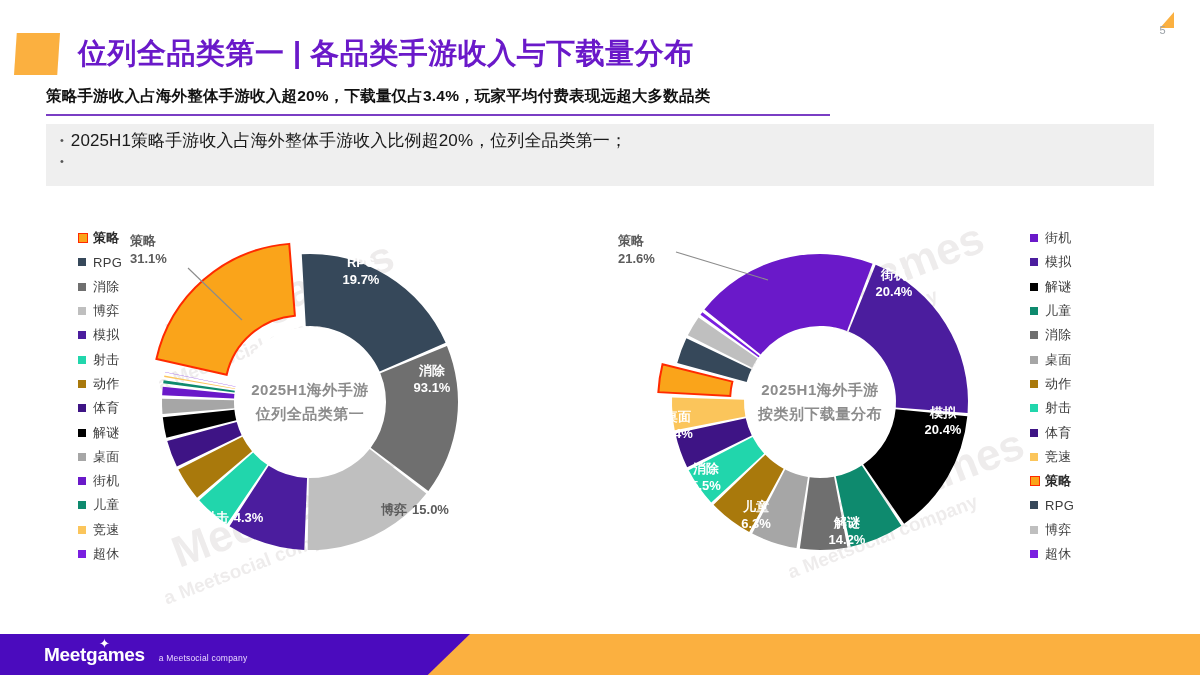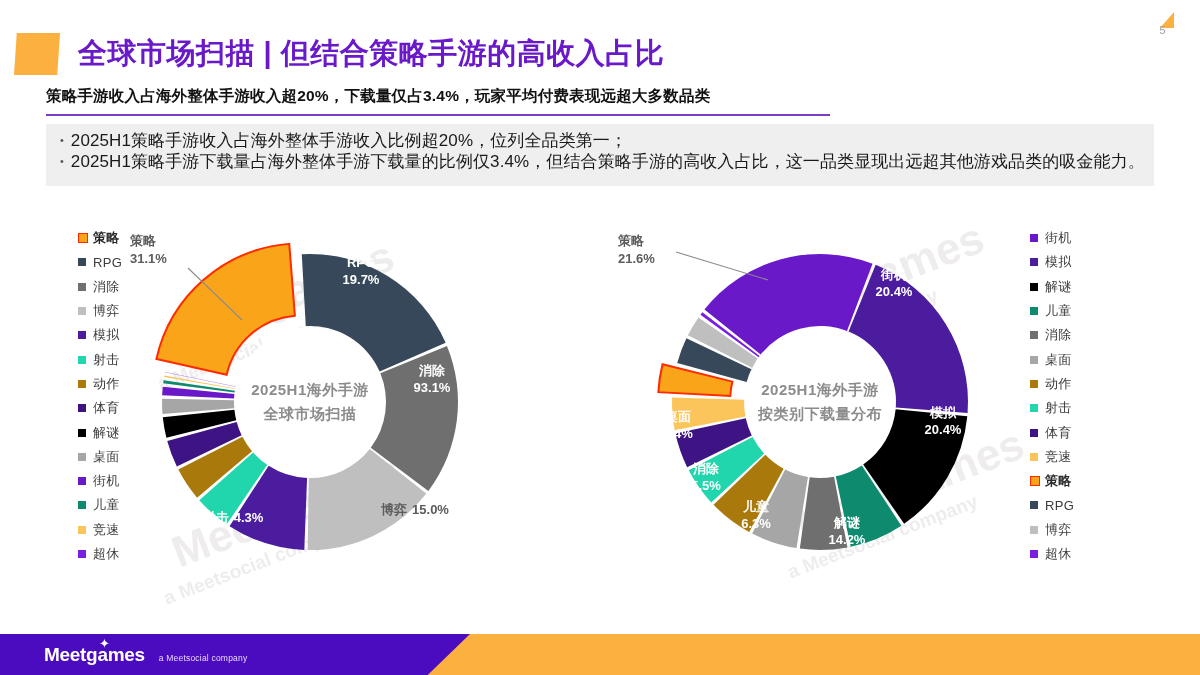--- a/index.html
+++ b/index.html
@@ -80,36 +80,35 @@
 
 <div class="slide">
 
   <svg class="corner-mark" viewBox="0 0 26 26">
     <path d="M20 4 L20 20 L6 20 Z" fill="#FBB040"></path>
   </svg>
   <div class="pagenum">5</div>
 
   <div class="title-row">
     <div class="title-accent"></div>
-    <div class="title-text">全球市场扫描 | 但结合策略手游的高收入占比</div>
+    <div class="title-text">位列全品类第一 | 各品类手游收入与下载量分布</div>
   </div>
 
   <div class="subtitle-wrap">
     <div class="subtitle">策略手游收入占海外整体手游收入超20%，下载量仅占3.4%，玩家平均付费表现远超大多数品类</div>
     <div class="subtitle-rule"></div>
   </div>
 
   <div class="bullets">
     <div class="bullet">
       <span class="dot">•</span>
       <span class="txt">2025H1策略手游收入占海外整体手游收入比例超20%，位列全品类第一；</span>
     </div>
     <div class="bullet">
       <span class="dot">•</span>
-      <span class="txt">2025H1策略手游下载量占海外整体手游下载量的比例仅3.4%，但结合策略手游的高收入占比，这一品类显现出远超其他游戏品类的吸金能力。</span>
     </div>
   </div>
 
   <div class="charts">
 
     <div class="chart-block chart-left">
       <div class="legend legend-left" id="legend-0">
           <div class="legend-item">
             <span class="sw outlined" style="background: rgb(250, 164, 26);"></span>
             <span class="legend-label" style="font-weight: bold; color: rgb(43, 43, 43);">策略</span>
@@ -183,21 +182,21 @@
             <path d="M46.83161805150394 256.5769467319373 A148 148 0 0 1 37.238688171332626 231.02829544007784 L106.69013716906271 212.0415571178778 A76 76 0 0 0 111.61623629671824 225.16113480829213 Z" fill="#3E1485"></path>
             <path d="M36.38998564465061 227.77937641793577 A148 148 0 0 1 32.79196890921477 207.29037548179943 L104.40668673716435 199.8518144365997 A76 76 0 0 0 106.25431695265841 210.37319329569675 Z" fill="#000000"></path>
             <path d="M32.482961035032844 203.94668217574912 A148 148 0 0 1 32.03635600172697 188.71974776086896 L104.01866929818412 190.31554614747324 A76 76 0 0 0 104.24800701798983 198.1347827388982 Z" fill="#A6A6A6"></path>
             <path d="M32.14886064102376 185.36369151918157 A148 148 0 0 1 32.797315225452934 176.65824015422848 L104.40943214280014 184.12179899811733 A76 76 0 0 0 104.07644195079598 188.5921659152554 Z" fill="#6A19C9"></path>
             <path d="M33.18326744740219 173.3225525678972 A148 148 0 0 1 33.61421814928846 170.2008515772773 L104.8289228334184 180.8058427018451 A76 76 0 0 0 104.60762382434166 182.40887834567695 Z" fill="#0E8A6E"></path>
             <path d="M34.14646103669523 166.88535941169505 A148 148 0 0 1 34.37117849516147 165.61351961492625 L105.21763220021806 178.45018574820537 A76 76 0 0 0 105.10223674857322 179.10329267087045 Z" fill="#FBC55B"></path>
             <path d="M35.007300878471085 162.31638159769287 A148 148 0 0 1 35.08550920281638 161.93689375674916 L105.58445067171652 176.5621886858982 A76 76 0 0 0 105.54428964029596 176.7570608204369 Z" fill="#7A1FE0"></path>
           </svg>
         <div class="center-cap" style="top:192px;">
           <div class="center-l1">2025H1海外手游</div>
-          <div class="center-l2">全球市场扫描</div>
+          <div class="center-l2">位列全品类第一</div>
         </div>
         <div class="callout" style="left:0px;top:22px;">
           <div>策略</div>
           <div>31.1%</div>
         </div>
         <svg class="donut" width="360" height="380" style="pointer-events:none">
           <line x1="58" y1="58" x2="112" y2="110" stroke="#8c8c8c" stroke-width="1.1"></line>
         </svg>
 
         <div class="slice-label" style="left:186px;top:44px;width:90px;color:#ffffff;">

